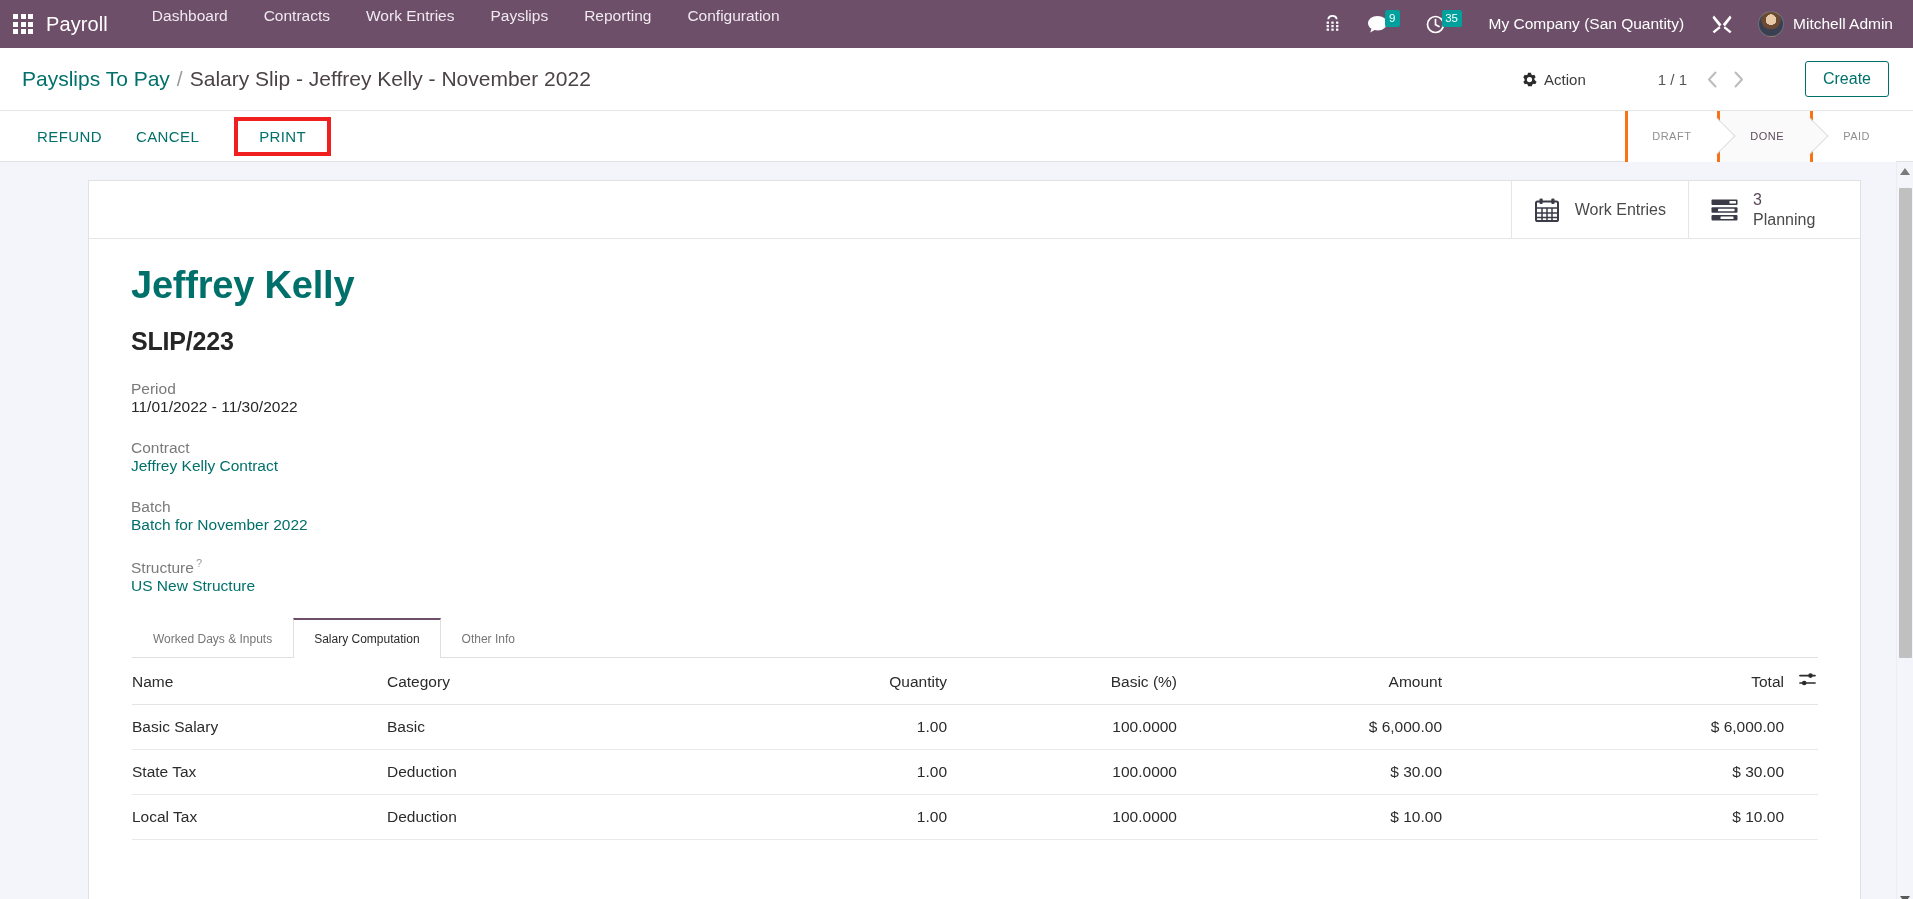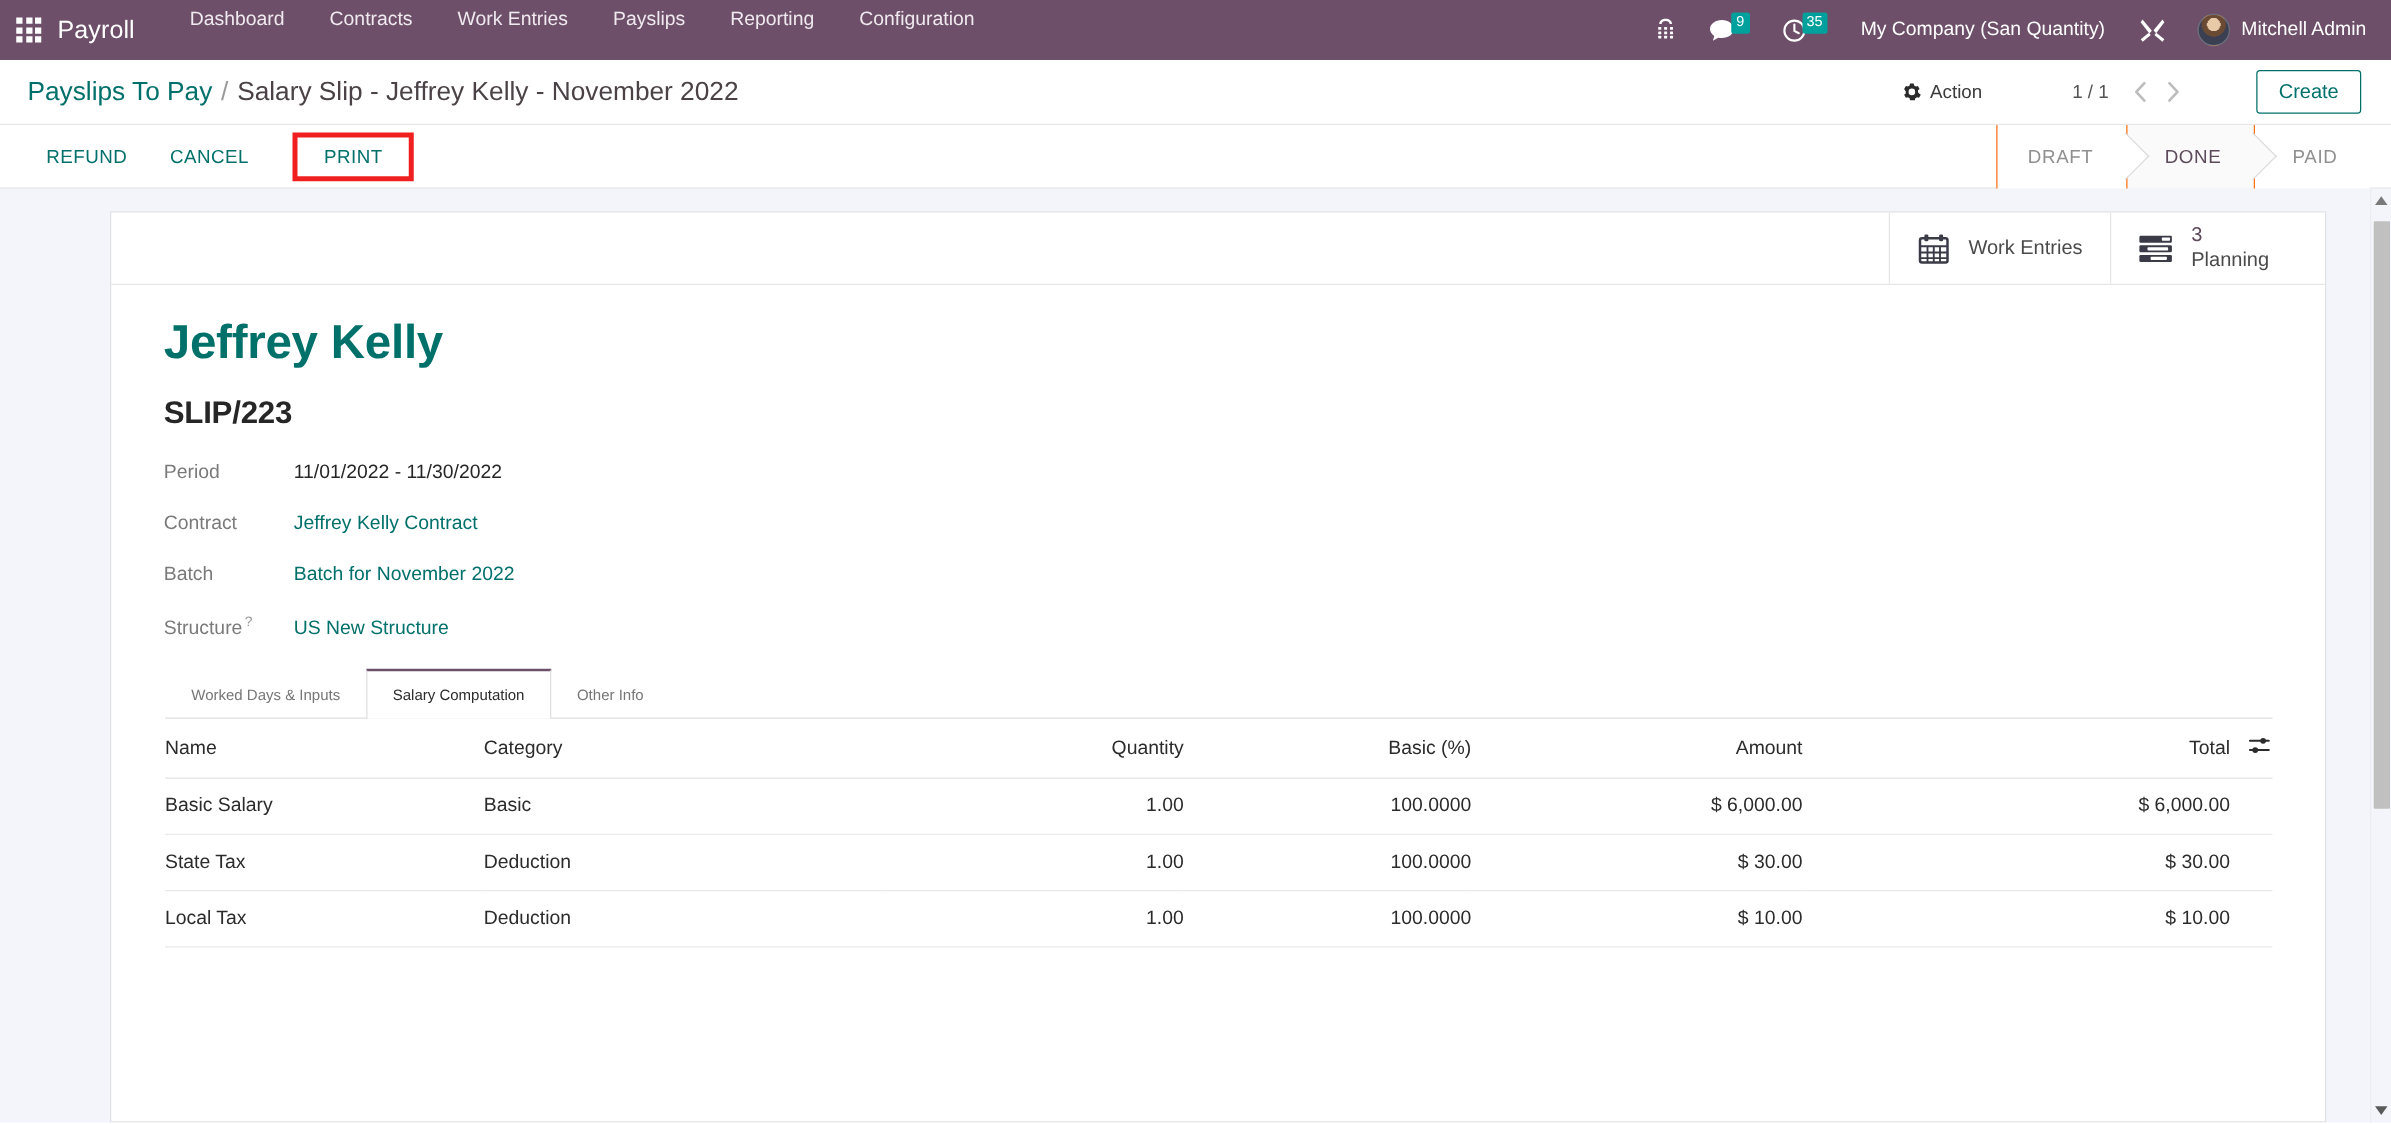--- a/index.html
+++ b/index.html
@@ -91,21 +91,21 @@
     margin-right: 9px;
     border: 1px solid rgba(255,255,255,.25);
     flex: none;
     overflow: hidden;
   }
   .user-name { font-size: 15.5px; color: #fff; white-space: nowrap; }
 
   
   .control-panel { background: #fff; }
   .cp-top {
-    height: 52px;
+    height: 63px;
     display: flex; align-items: center;
     padding: 0 24px 0 22px;
     border-bottom: 1px solid #e7e7e7;
   }
   .breadcrumb { font-size: 21px; display: flex; align-items: baseline; }
   .bc-link { color: #00706b; cursor: pointer; }
   .bc-sep { color: #9a9a9a; padding: 0 7px; }
   .bc-active { color: #4a4246; }
   .cp-top-right {
     margin-left: auto;
@@ -172,25 +172,25 @@
     margin-left: auto;
     display: flex;
     align-items: stretch;
     height: 51px;
     padding-right: 17px;
   }
   .st-item {
     position: relative;
     display: flex; align-items: center;
     padding: 0 26px 0 30px;
-    font-size: 15px;
+    font-size: 11px;
     letter-spacing: .5px;
     color: #8f8f8f;
     background: #fff;
-    border-left: 1px solid #f97316;
+    border-left: 3px solid #f97316;
     cursor: pointer;
   }
   .st-item:first-child { padding-left: 24px; }
   .st-item.active { color: #5c4a5a; font-weight: 400; }
   .st-item.done-bg { background: #fafafa; }
   .st-arrow::after, .st-arrow::before {
     content: "";
     position: absolute;
     right: -13px; top: 50%;
     width: 26px; height: 26px;
@@ -247,21 +247,21 @@
     line-height: 1.1;
   }
   .record-sub {
     font-size: 25px;
     font-weight: bold;
     color: #262626;
     margin-top: 20px;
     letter-spacing: -.2px;
   }
   .field-rows { margin-top: 24px; }
-  .field-row { display: flex; align-items: baseline; margin-bottom: 23px; }
+  .field-row { display: flex; align-items: baseline; margin-bottom: 23px; flex-direction: column; }
   .field-label {
     width: 104px;
     font-size: 15.5px;
     color: #7a7a7a;
     flex: none;
   }
   .tooltip-mark {
     font-size: 11px;
     color: #9b9b9b;
     vertical-align: super;

